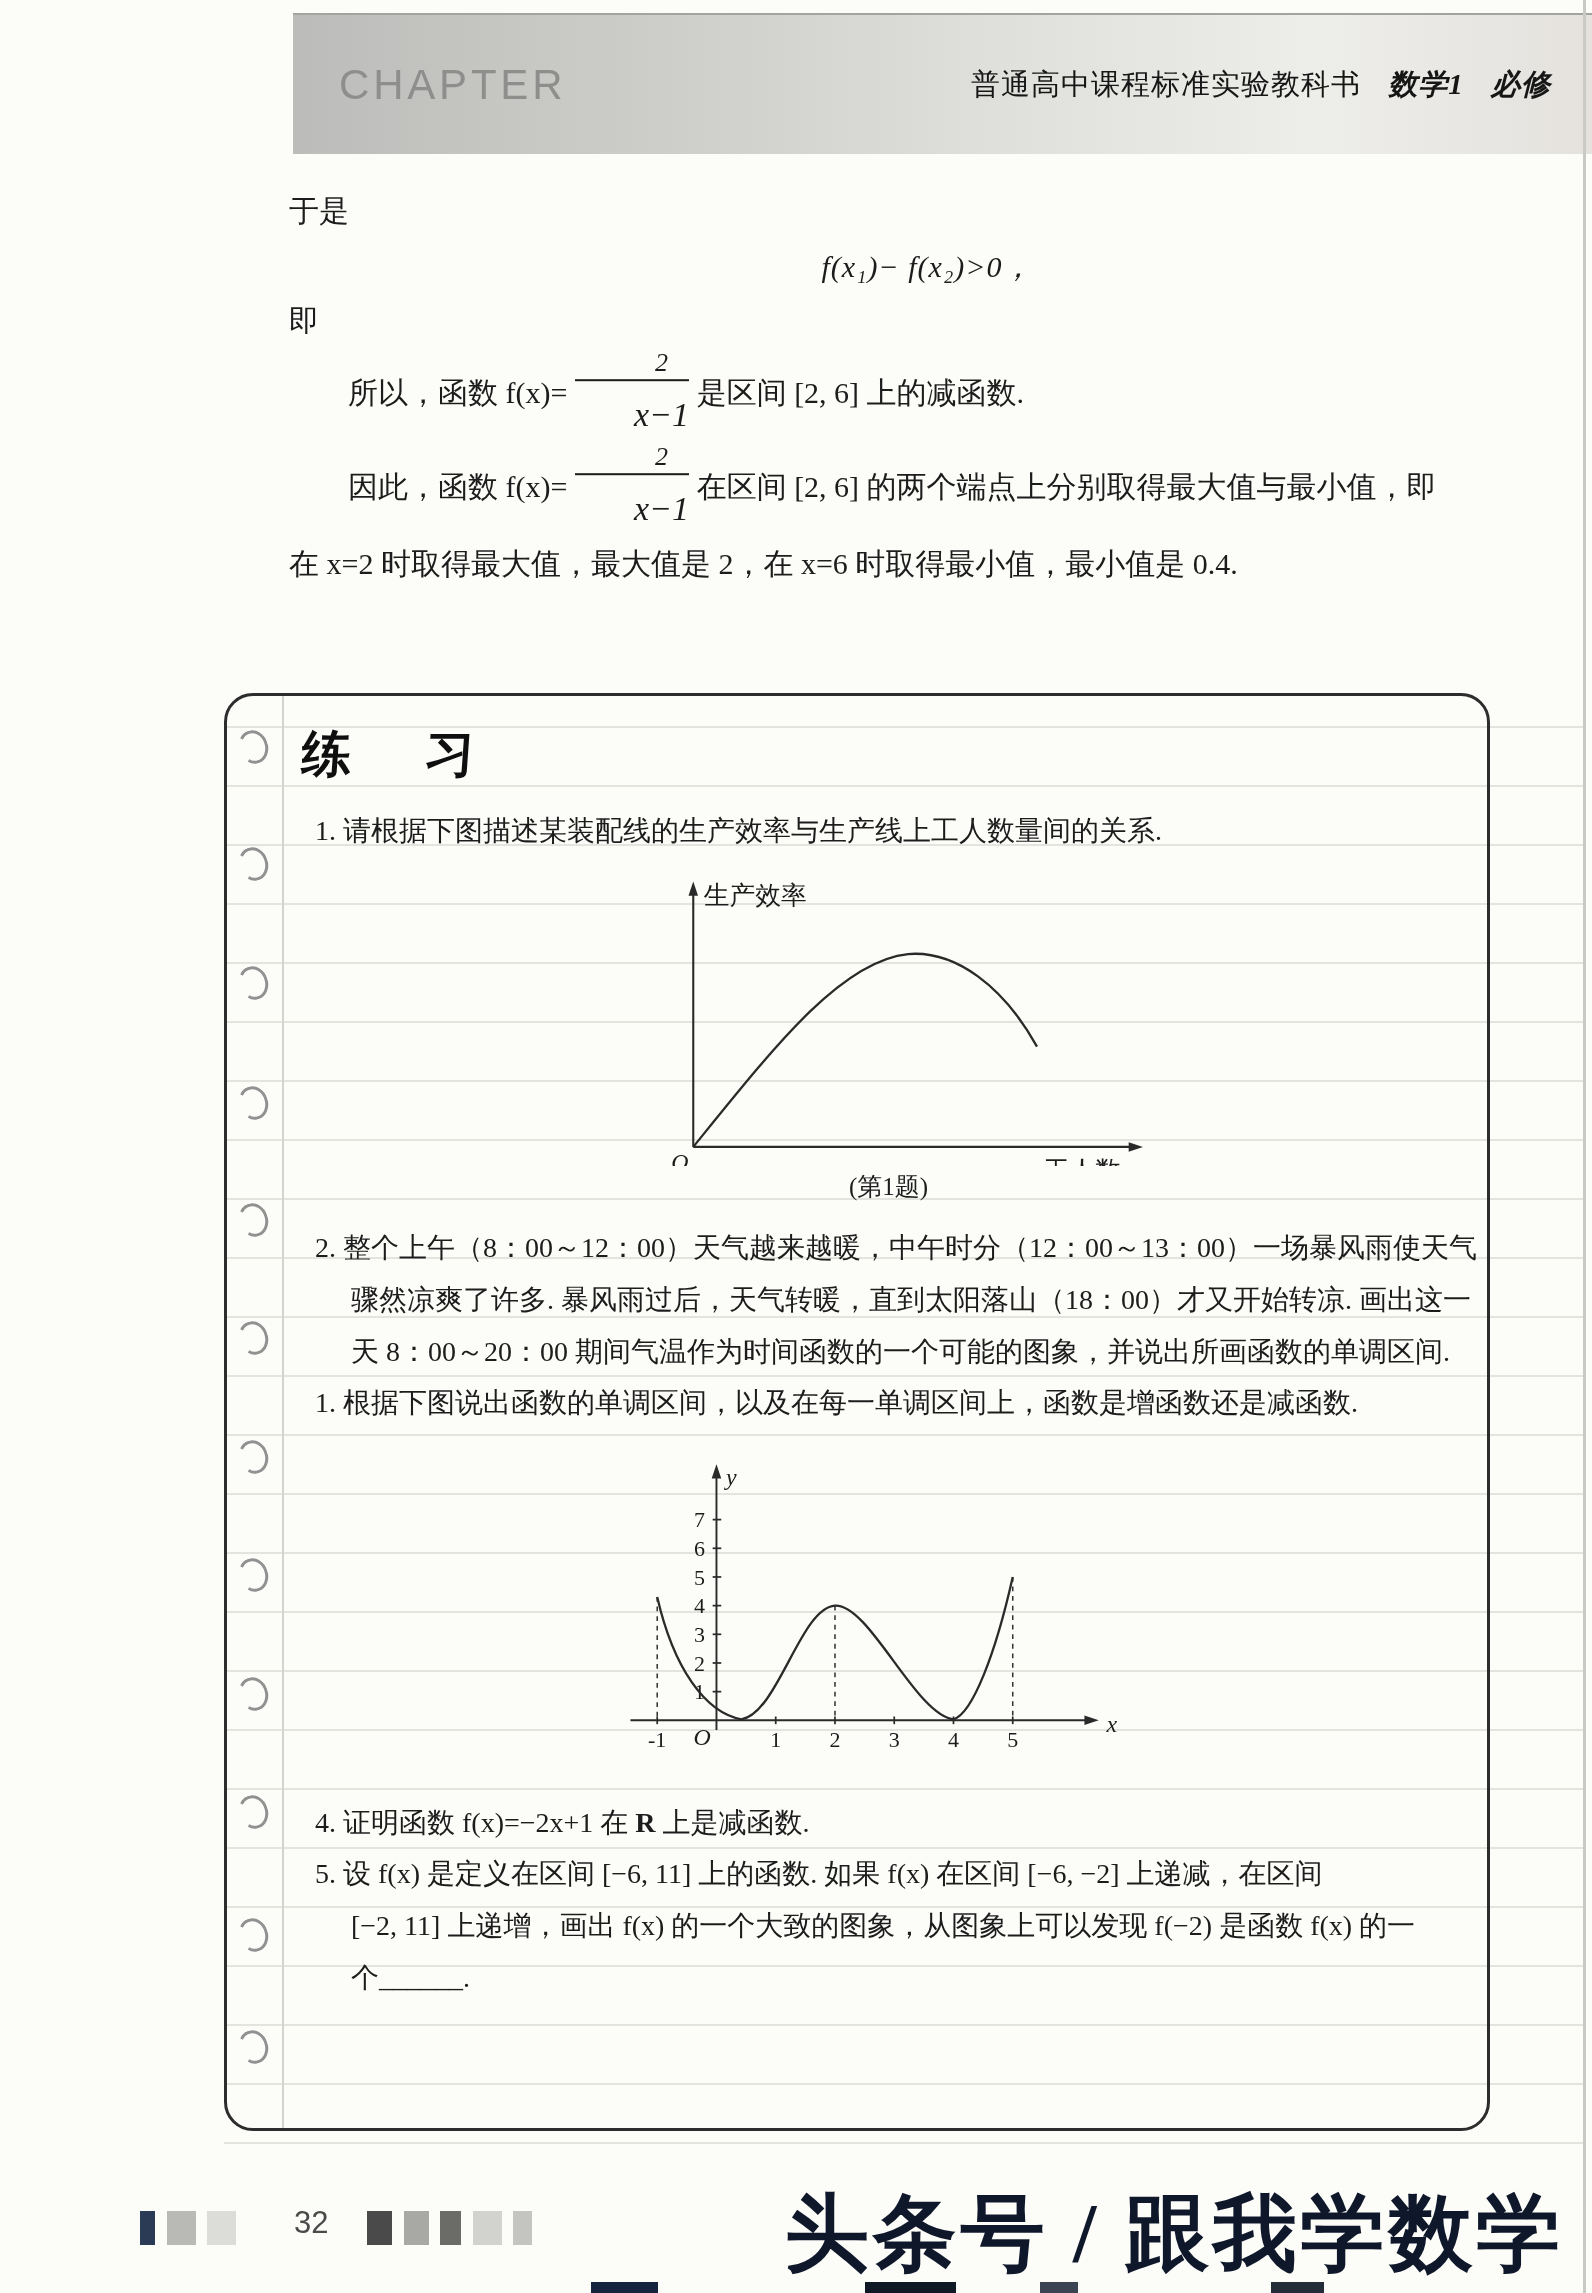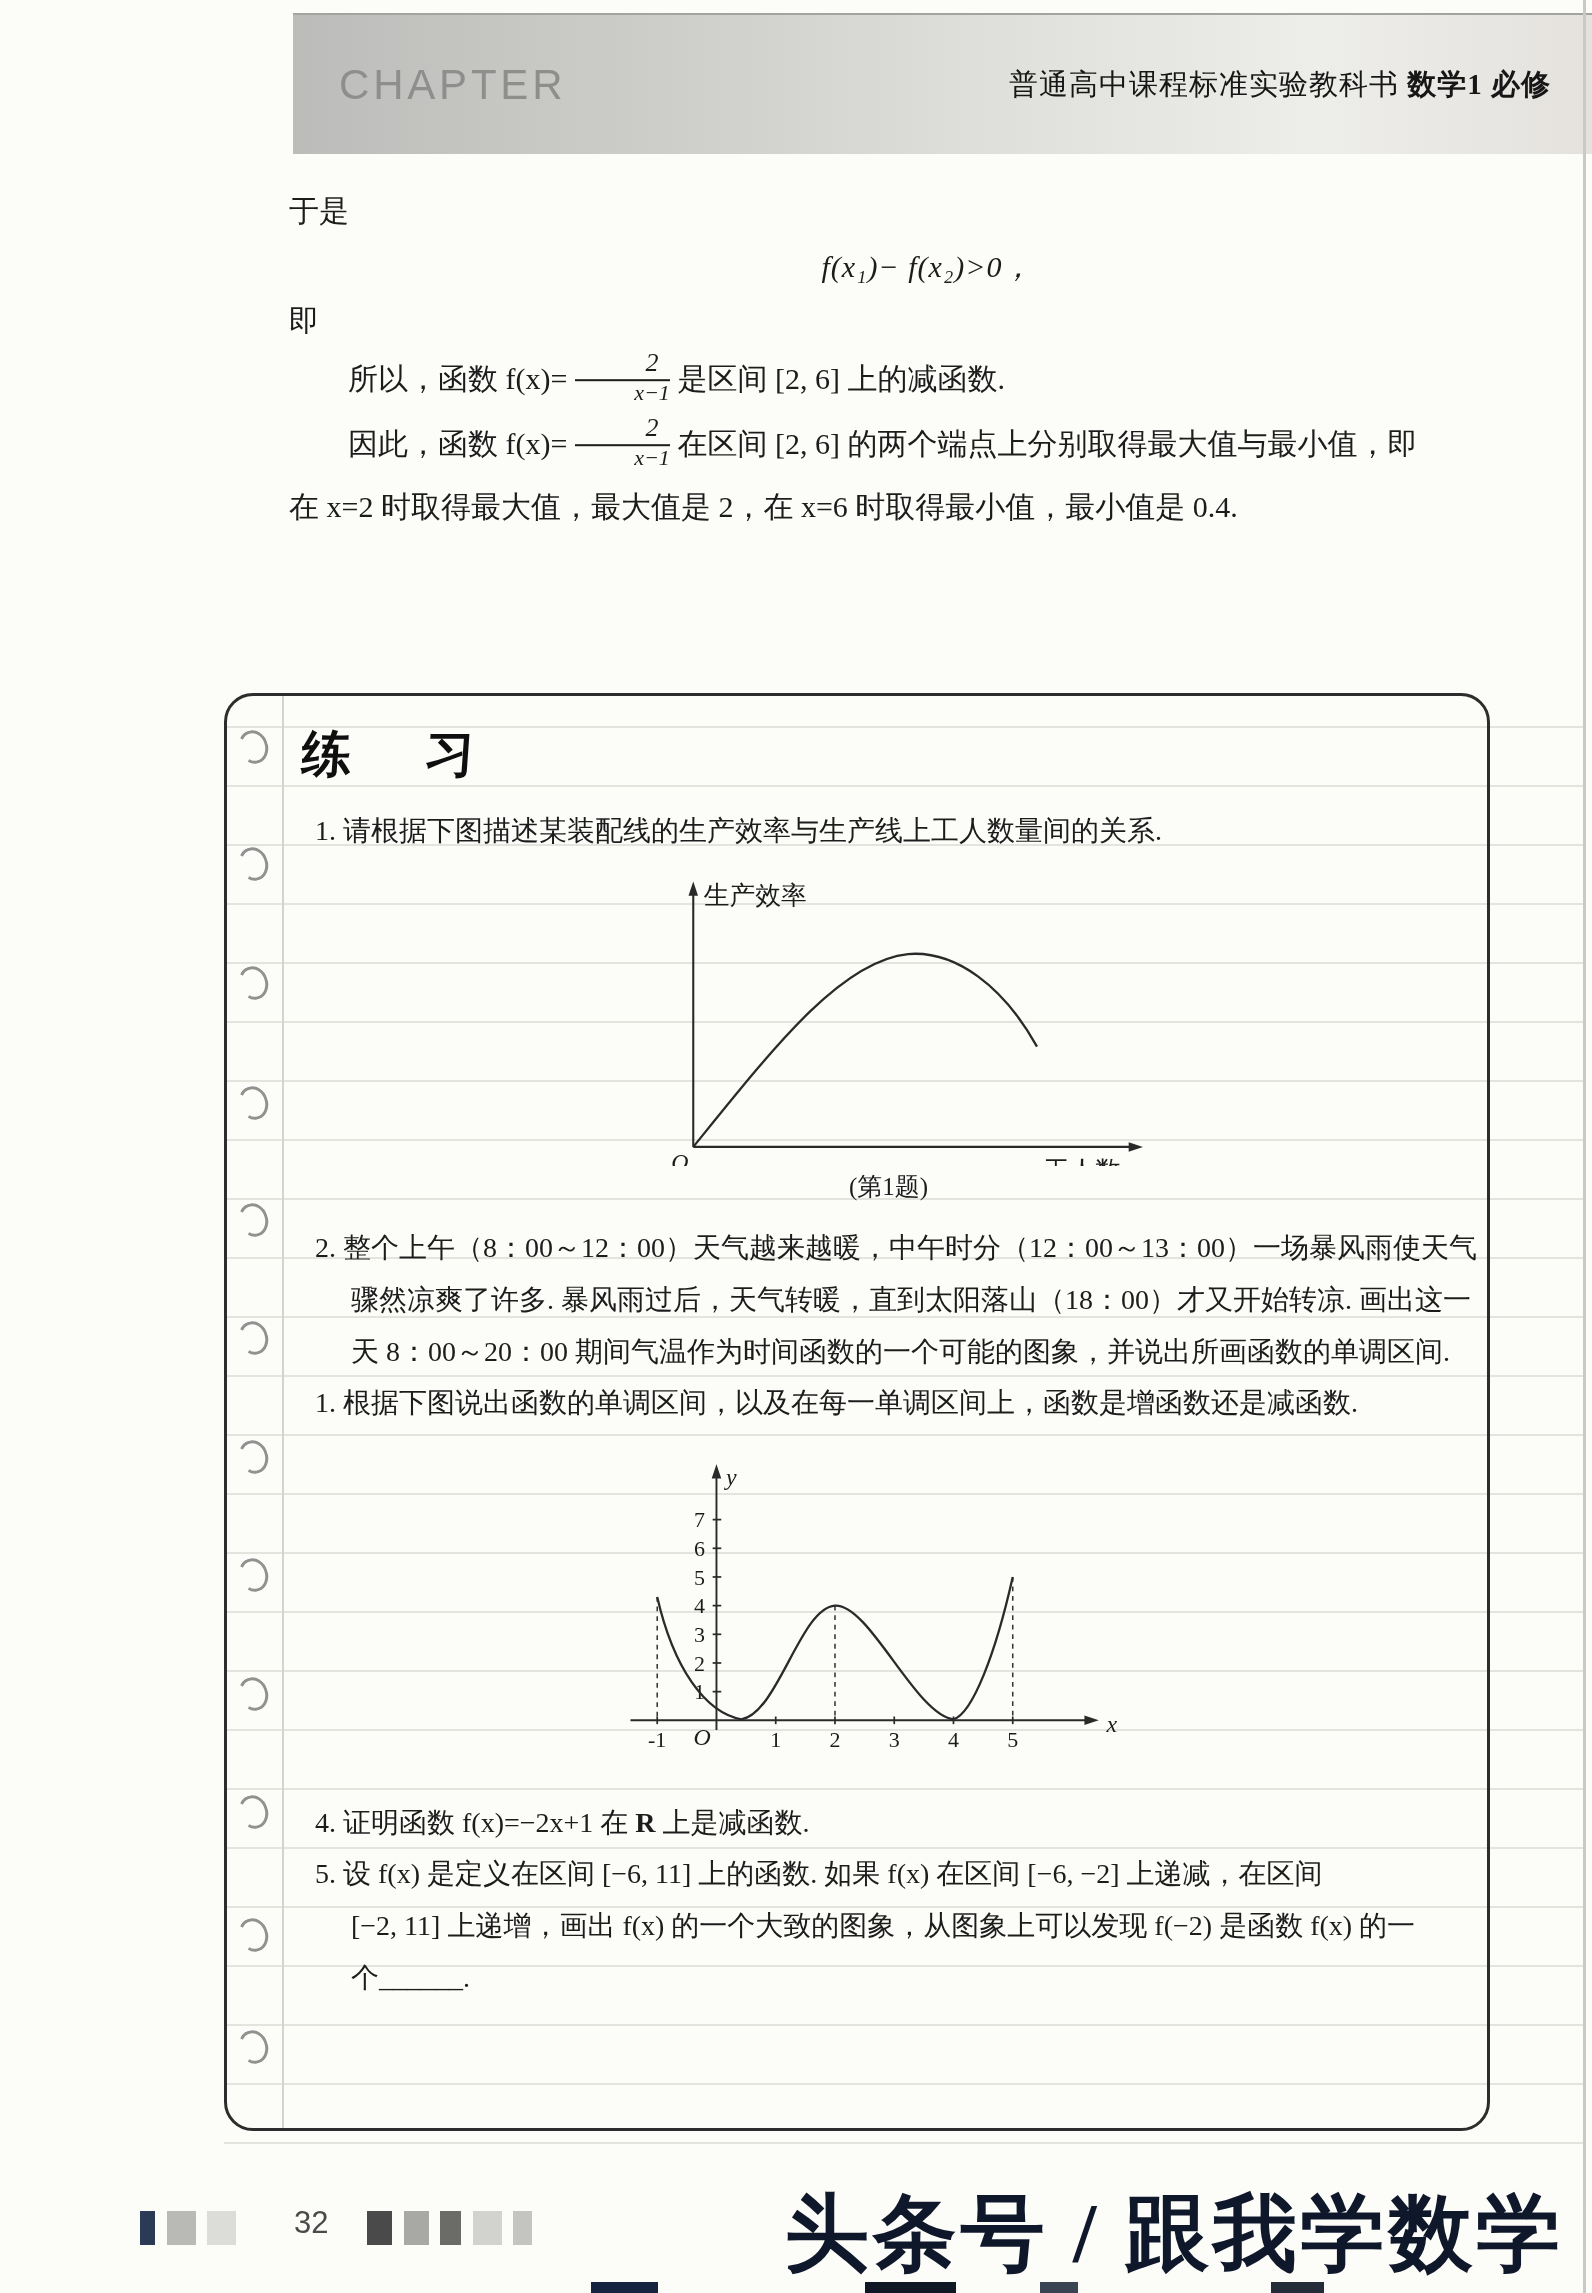--- a/index.html
+++ b/index.html
@@ -6,31 +6,31 @@
   body { background:#e9e9e6; font-family:"Liberation Serif","DejaVu Serif",serif; color:#1c1c1c; }
   .page { position:relative; width:1593px; height:2293px; background:#fcfcf9; overflow:hidden; margin:0 auto; }
 
   
   .header-band { position:absolute; left:293px; top:13.4px; width:1315px; height:141px;
     background:linear-gradient(90deg,#bcbcba 0%,#cdcdca 28%,#e0e0dc 55%,#ededE9 78%,#e4e1dd 100%);
     border-top:2.9px solid #a3a3a0;
     display:flex; align-items:center; justify-content:space-between; padding:0 57px 0 46px; }
   .chapter { font-family:"Liberation Sans","DejaVu Sans",sans-serif; font-size:42px; color:#8e8e8c; letter-spacing:3.8px; font-weight:500; }
   .book-title { font-size:29px; color:#161616; letter-spacing:1px; white-space:nowrap; }
-  .book-title .sub { font-weight:bold; }
+  .book-title .sub { font-weight:bold; font-style:italic; margin-left:19px; }
 
   
   .body-text { position:absolute; left:289px; top:184px; width:1277px; font-size:30px; line-height:1.55; }
   .lead { margin:3.8px 0; }
   .formula { text-align:center; font-style:italic; font-size:30px; margin:9.6px 0 7.6px; letter-spacing:1px; }
   .para { margin-top:9.6px; white-space:nowrap; }
   .para.indent { text-indent:59px; }
   .frac { display:inline-block; vertical-align:middle; text-align:center; font-style:italic; line-height:1.05; margin:0 7.6px; transform:translateY(-4.8px); }
   .frac .num { display:block; font-size:26px; padding:0 11.5px 2.9px; border-bottom:2.4px solid #1c1c1c; }
-  .frac .den { display:block; font-size:22px; padding-top:0; }
+  .frac .den { display:block; font-size:34px; padding-top:16px; }
 
   
   .ruled-area { position:absolute; left:224px; top:669px; width:1361px; height:1493px;
     background:repeating-linear-gradient(to bottom, transparent 0px, transparent 57px, #e4e4df 57px, #e4e4df 59px); }
   .practice-box { position:absolute; left:0; top:24px; width:1266px; height:1438px;
     border:3.8px solid #2d2d2d; border-radius:29px; padding:23px 25px 27px 88px; }
   .margin-line { position:absolute; left:55px; top:0; bottom:0; width:1.9px; background:#d3d3cf; }
   .hole { position:absolute; left:11.5px; width:29px; height:34px; border:3.8px solid #919191; border-radius:50%;
     border-left-color:transparent; transform:rotate(-18deg); background:transparent; }
   .practice-title { font-size:50px; font-weight:900; letter-spacing:11.5px; margin:1.9px 0 17px -13.4px; transform:skewX(-4deg); color:#0f0f0f; }

